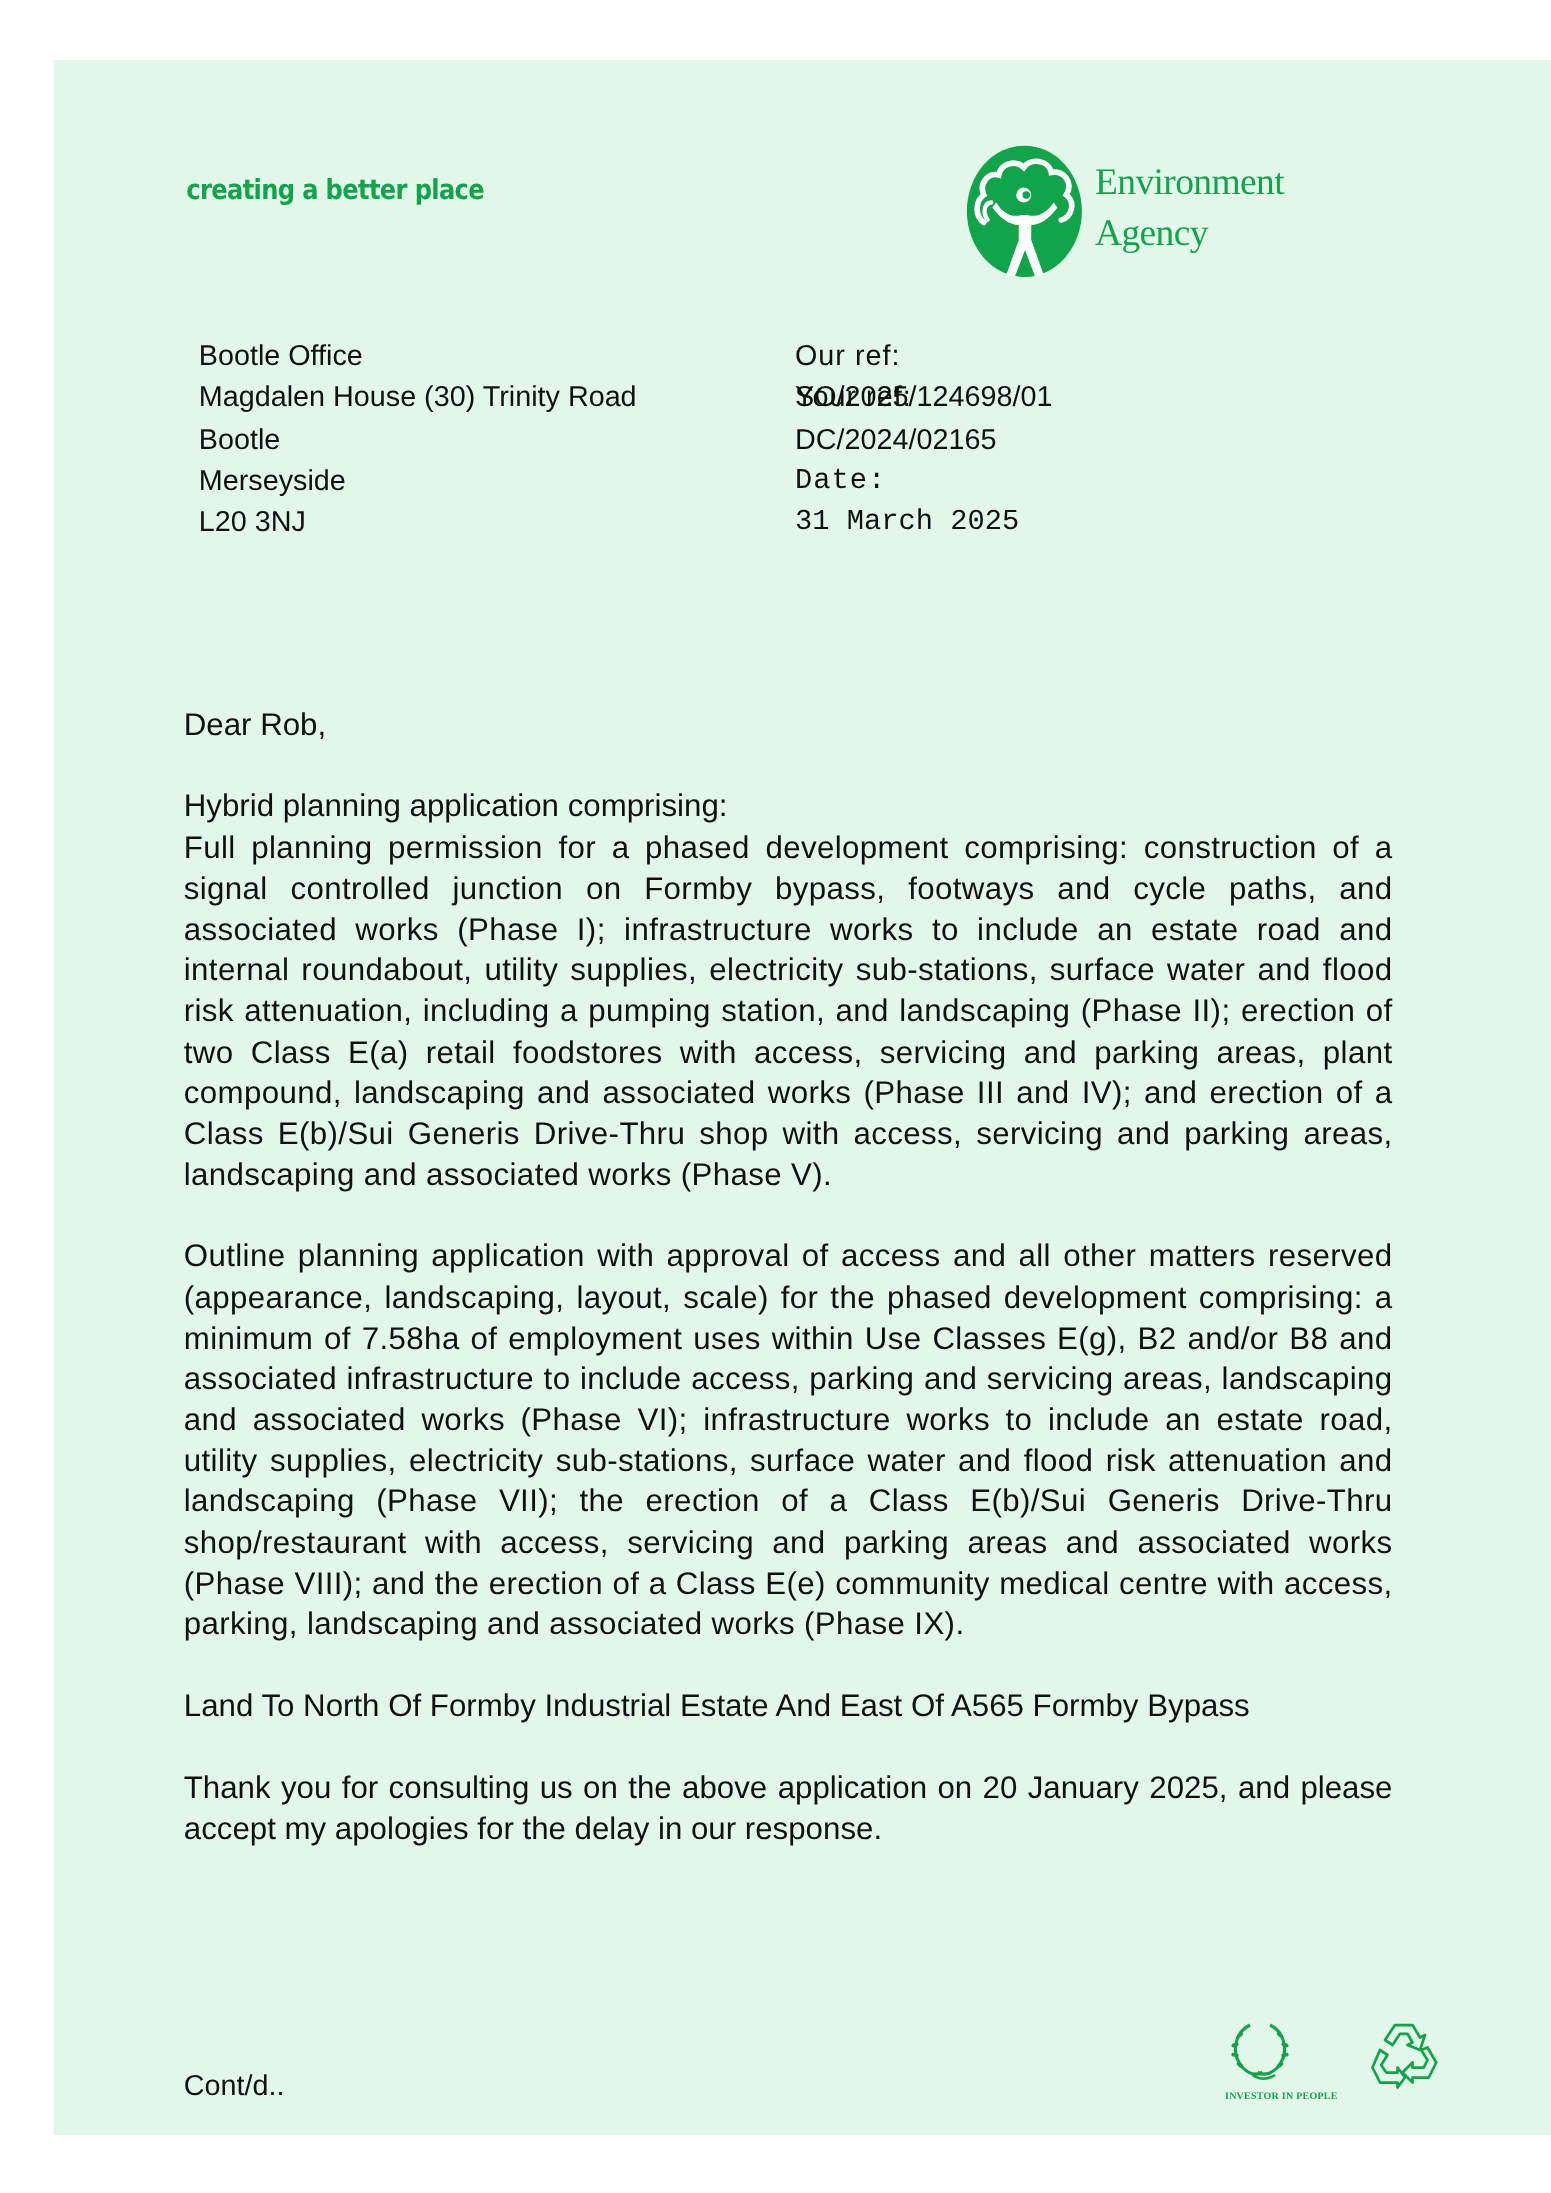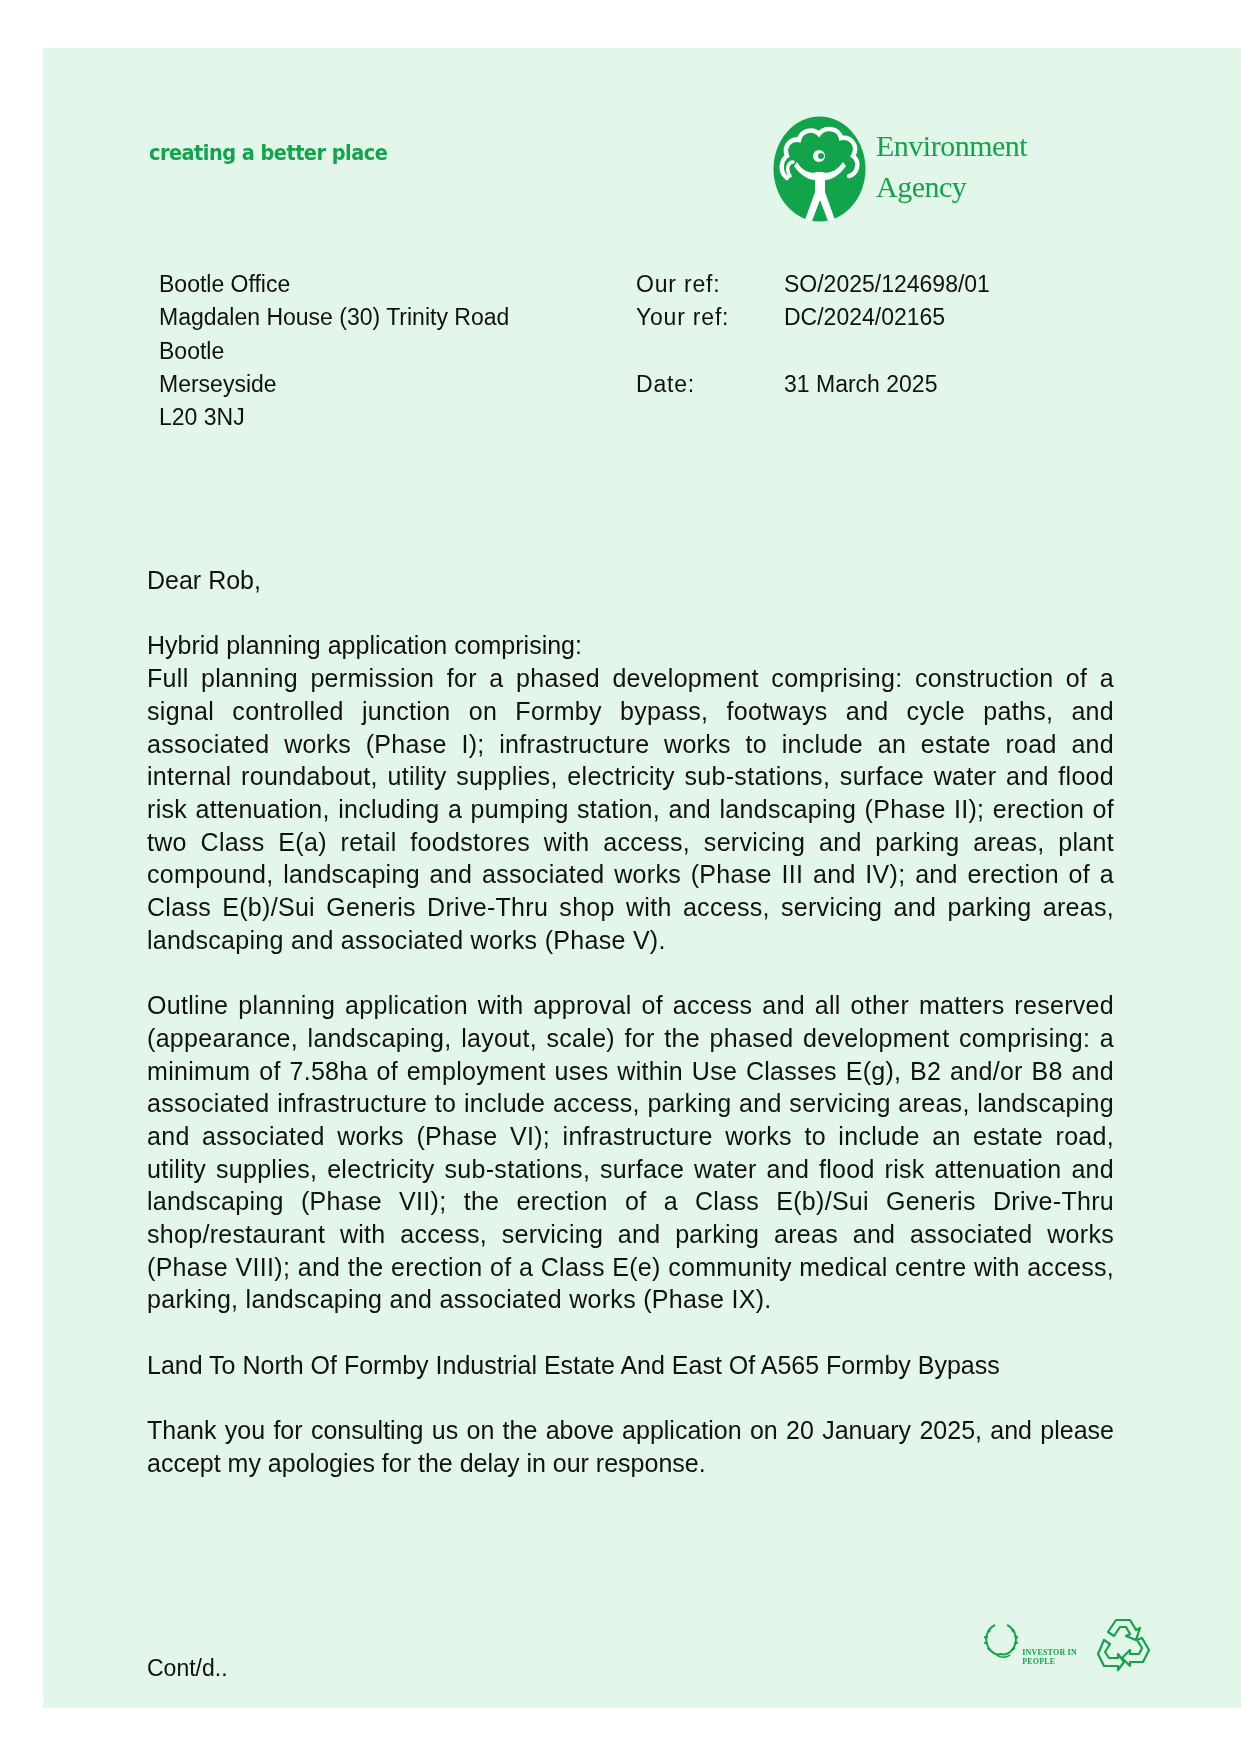--- a/index.html
+++ b/index.html
@@ -8,30 +8,30 @@
   .panel { position: absolute; left: 43px; top: 48px; width: 1198px; height: 1660px; background: #e3f6ea; }
   .tagline { position: absolute; left: 149px; top: 140px; font-family: "DejaVu Sans", sans-serif;
              font-weight: bold; font-size: 22px; color: #12a44a; letter-spacing: -0.6px;
              transform: scaleX(0.88); transform-origin: left top; }
   .logo { position: absolute; left: 773px; top: 116px; display: flex; align-items: center; }
   .logo svg { width: 93px; height: 106px; }
   .logo-text { margin-left: 10px; font-family: "Liberation Serif", serif; color: #12a44a;
                font-size: 30px; line-height: 41px; letter-spacing: -0.5px; margin-top: -6px; }
   .address { position: absolute; left: 159px; top: 268px; font-size: 23px; line-height: 33.3px; }
   .refs { position: absolute; left: 636px; top: 268px; font-size: 23px; line-height: 33.3px; }
-  .refs .row { display: flex; height: 33.3px; }
-  .refs .row.gap { margin-top: 33.3px; }
+  .refs .row { display: flex; height: 33.3px; flex-direction: column; }
+  .refs .row.gap { margin-top: 33.3px; font-family: Liberation Mono, monospace; }
   .refs .lbl { width: 148px; letter-spacing: 0.8px; }
   .body { position: absolute; left: 147px; top: 564px; width: 967px; font-size: 25px; line-height: 32.7px; }
   .body p { margin: 0; text-align: justify; }
   .body .spacer { height: 32.7px; }
   .condensed { letter-spacing: 0.3px; }
   .contd { position: absolute; left: 147px; top: 1655px; font-size: 23px; }
   .badges { position: absolute; left: 980px; top: 1614px; display: flex; align-items: flex-start; }
-  .iip { display: flex; flex-direction: row; align-items: flex-end; width: 110px; }
+  .iip { display: flex; flex-direction: column; align-items: flex-start; width: 110px; }
   .iip svg { width: 56px; height: 52px; }
   .iip-label { font-family: "Liberation Serif", serif; font-size: 8px; color: #12a44a; font-weight: bold; margin-top: 6px; letter-spacing: 0.2px; }
   .recycle svg { width: 60px; height: 56px; margin-left: 4px; margin-top: 2px; }
 </style>
 </head>
 <body>
 
 <div class="panel"></div>
 
 <div class="tagline">creating a better place</div>

